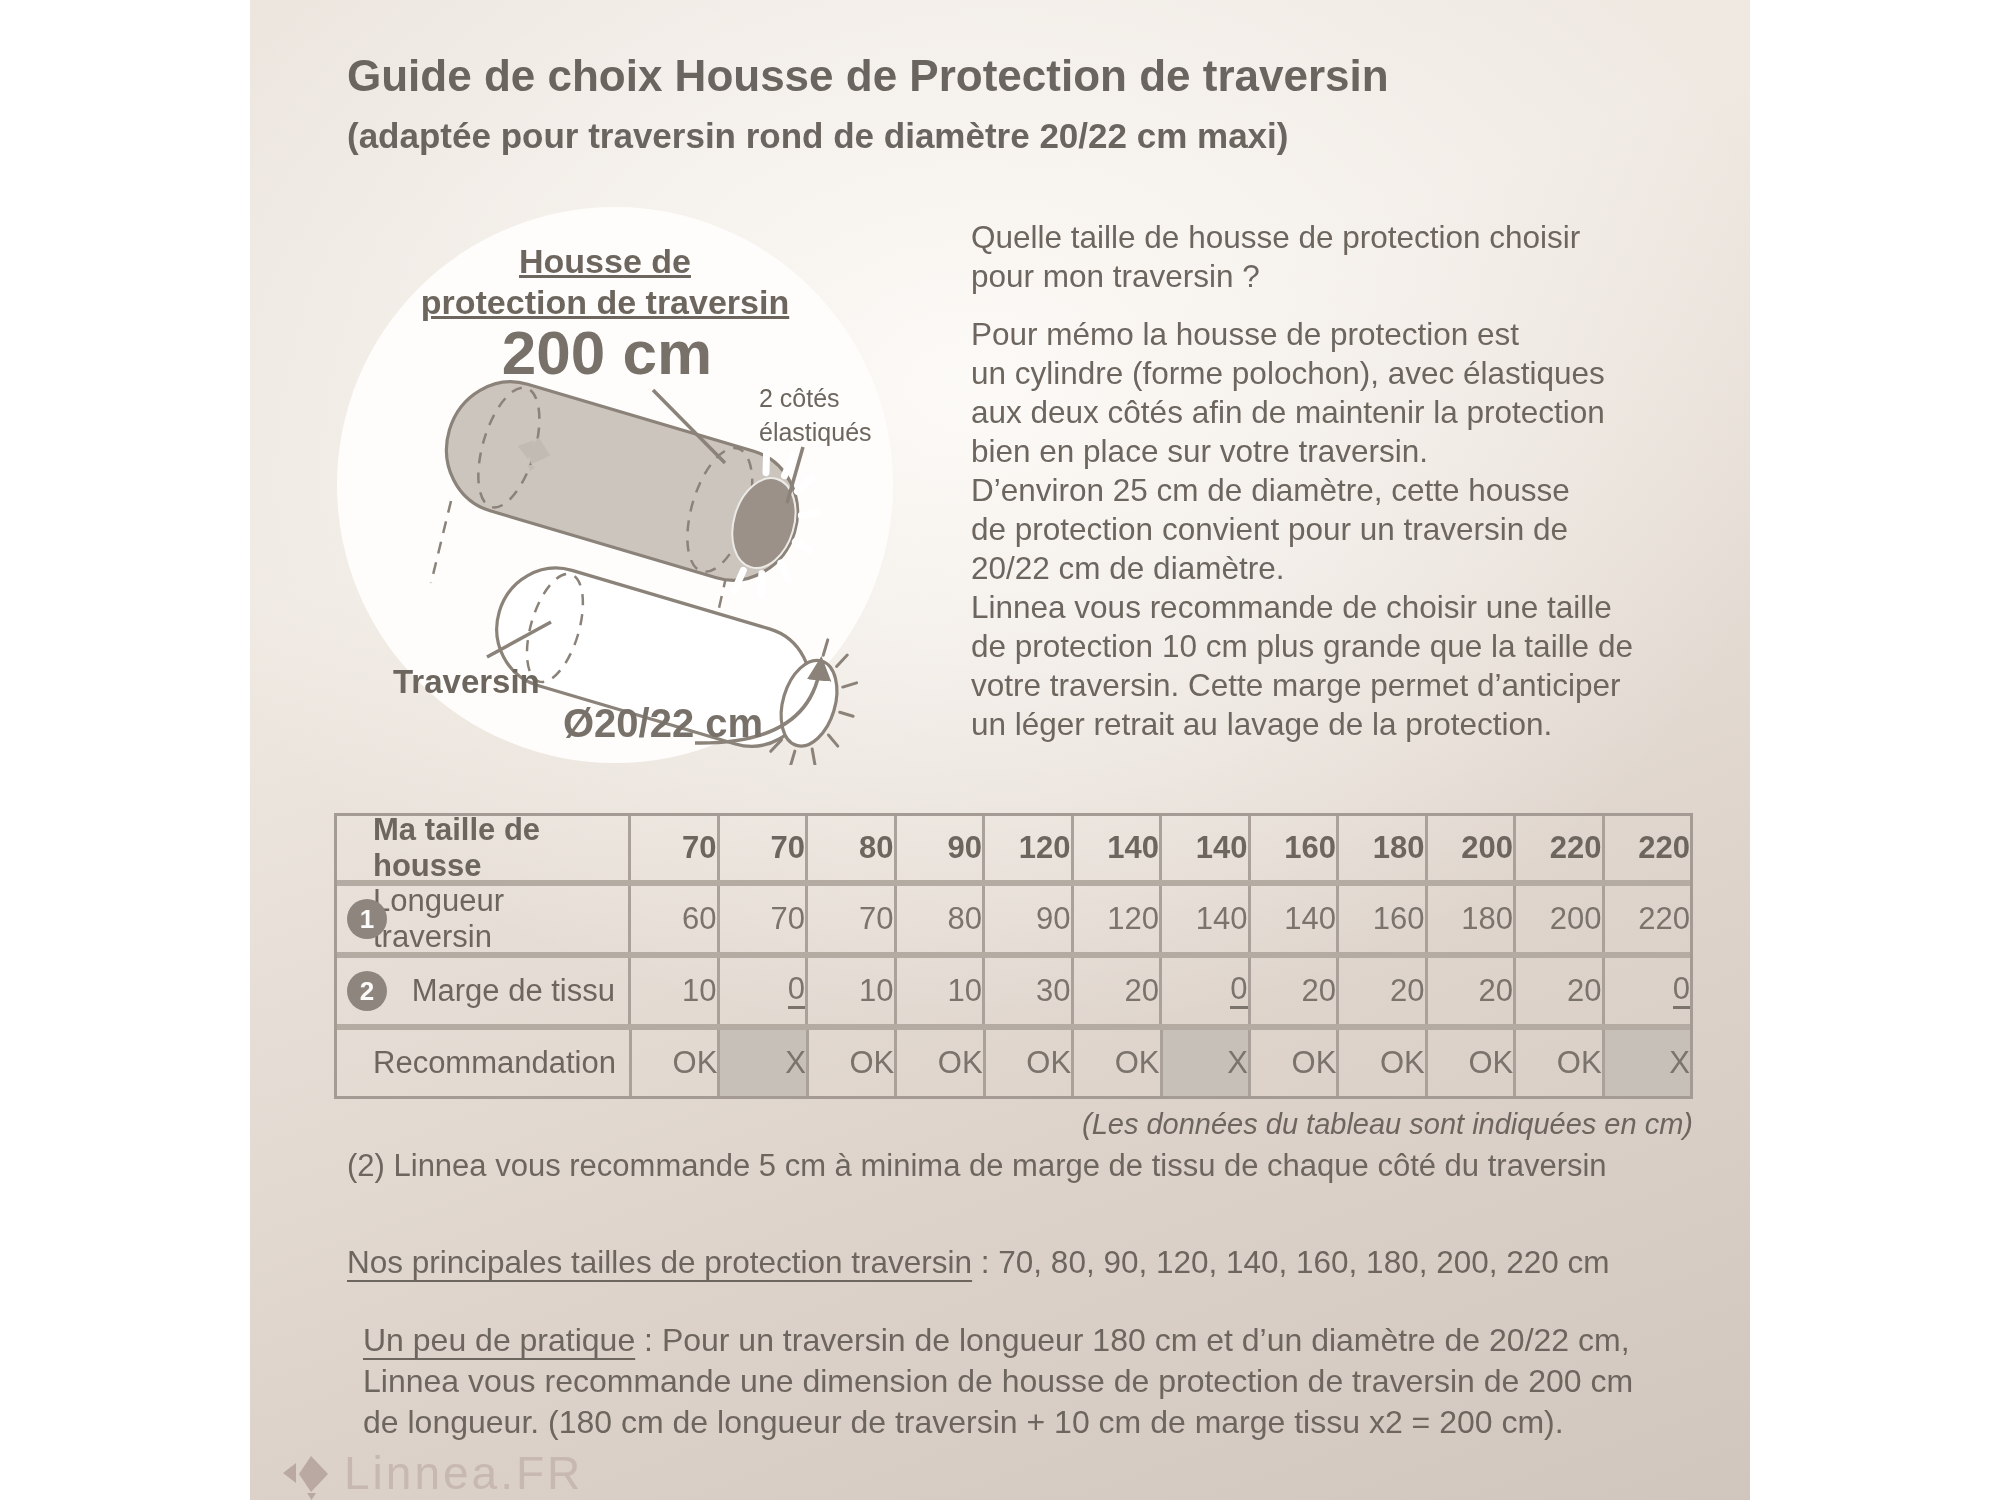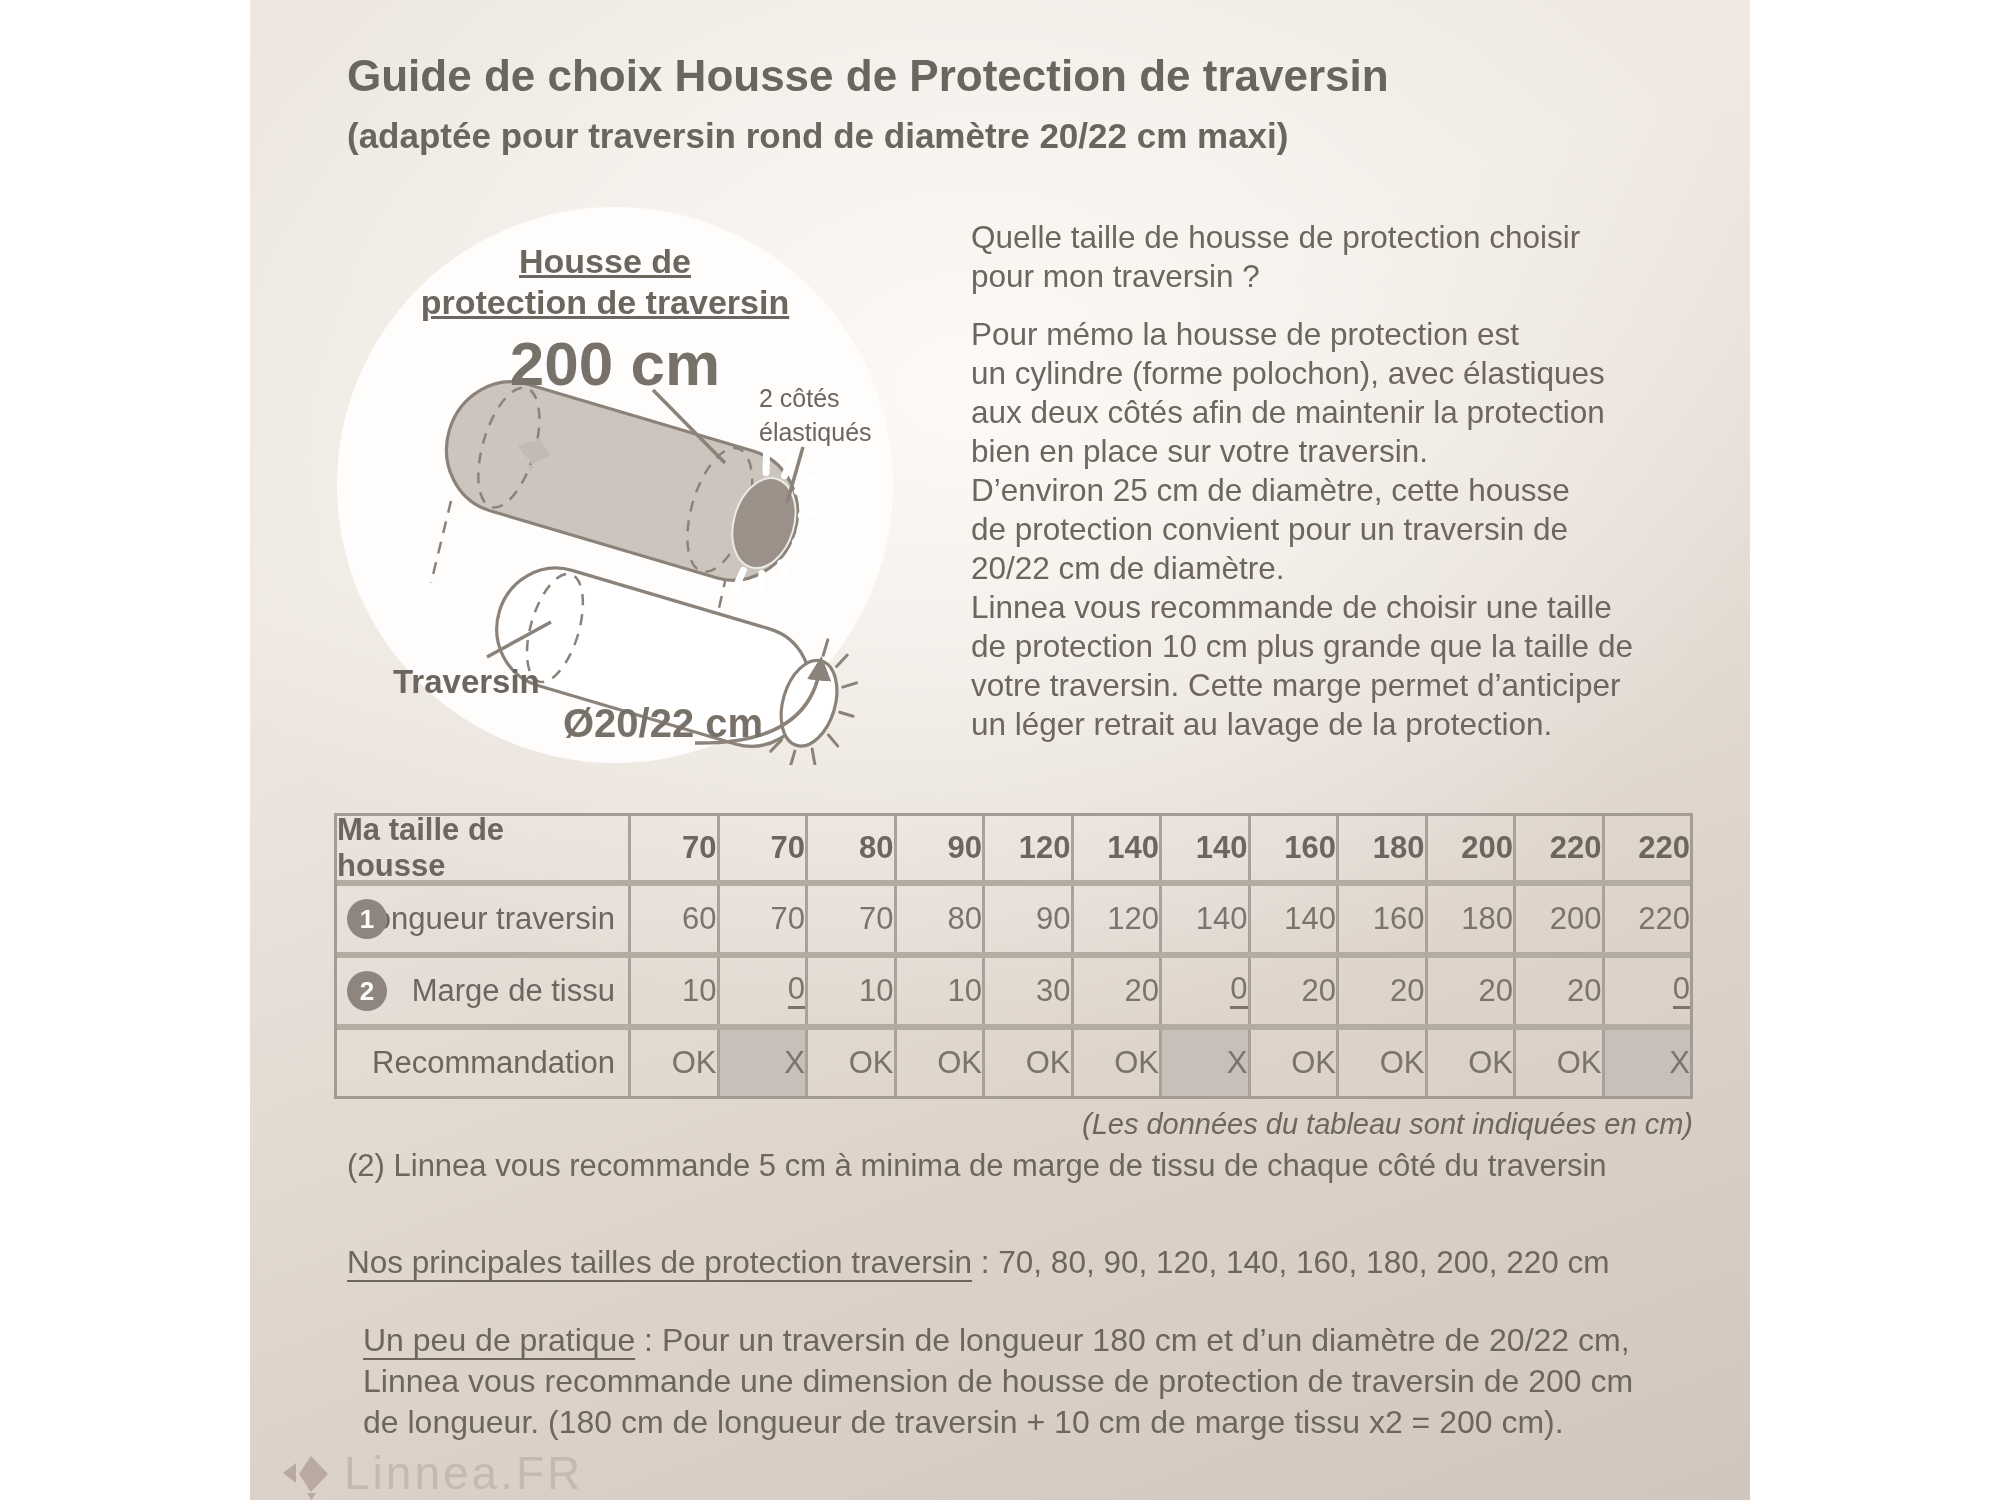--- a/index.html
+++ b/index.html
@@ -19,21 +19,21 @@
 
   
   .title{position:absolute;left:97px;top:48px;font-size:44px;line-height:56px;font-weight:700;color:#6b655f;margin:0;}
   .subtitle{position:absolute;left:97px;top:114px;font-size:35px;line-height:44px;font-weight:700;color:#6b655f;margin:0;}
 
   
   .diagram{position:absolute;left:85px;top:205px;width:560px;height:560px;}
   .diagram svg{position:absolute;left:0;top:0;}
   .dlabel{position:absolute;color:#6d665f;}
   .cover-label{left:50px;top:36px;width:440px;text-align:center;font-size:34px;line-height:41px;font-weight:700;text-decoration:underline;}
-  .cover-size{left:60px;top:112px;width:440px;text-align:center;font-size:62px;font-weight:700;color:#78716a;margin-top:11px;}
+  .cover-size{left:52px;top:112px;width:440px;text-align:center;font-size:62px;font-weight:700;color:#78716a;}
   .elastic-label{left:424px;top:176px;width:150px;font-size:25px;line-height:34px;}
   .bolster-label{left:58px;top:458px;font-size:33px;font-weight:700;}
   .diameter-label{left:228px;top:496px;font-size:40px;font-weight:700;color:#78716a;text-align:right;}
 
   
   .intro{position:absolute;left:721px;top:218px;width:760px;}
   .intro p{margin:0;font-size:31.5px;line-height:39px;color:#6d665f;}
   .intro .question{margin-bottom:19px;}
 
   
@@ -45,21 +45,21 @@
   .trow:last-child{border-bottom:none;}
   .tcell{
     box-sizing:border-box;flex:1 1 0;height:66px;border-right:3px solid #aaa29a;
     display:flex;align-items:center;justify-content:flex-end;
     font-size:31px;color:#7b746c;
   }
   .trow.thead .tcell{height:64px;font-weight:700;color:#6d665f;}
   .tcell:last-child{border-right:none;}
   .tlabel{
     flex:0 0 294px;position:relative;justify-content:flex-end;
-    padding-right:13px;color:#6d665f;font-size:31px;
+    padding-right:13px;color:#6d665f;font-size:31px;padding-left:36px;
   }
   .trow.thead .tlabel{font-weight:700;}
   .marker{
     position:absolute;left:10px;top:50%;transform:translateY(-50%);
     width:40px;height:40px;border-radius:50%;background:#8e867e;color:#fcfbf9;
     font-weight:700;font-size:26px;display:flex;align-items:center;justify-content:center;
   }
   .tcell.xcell{background:#c6c0b9;}
   .u0{border-bottom:3px solid #7b746c;line-height:1.05;}
 

